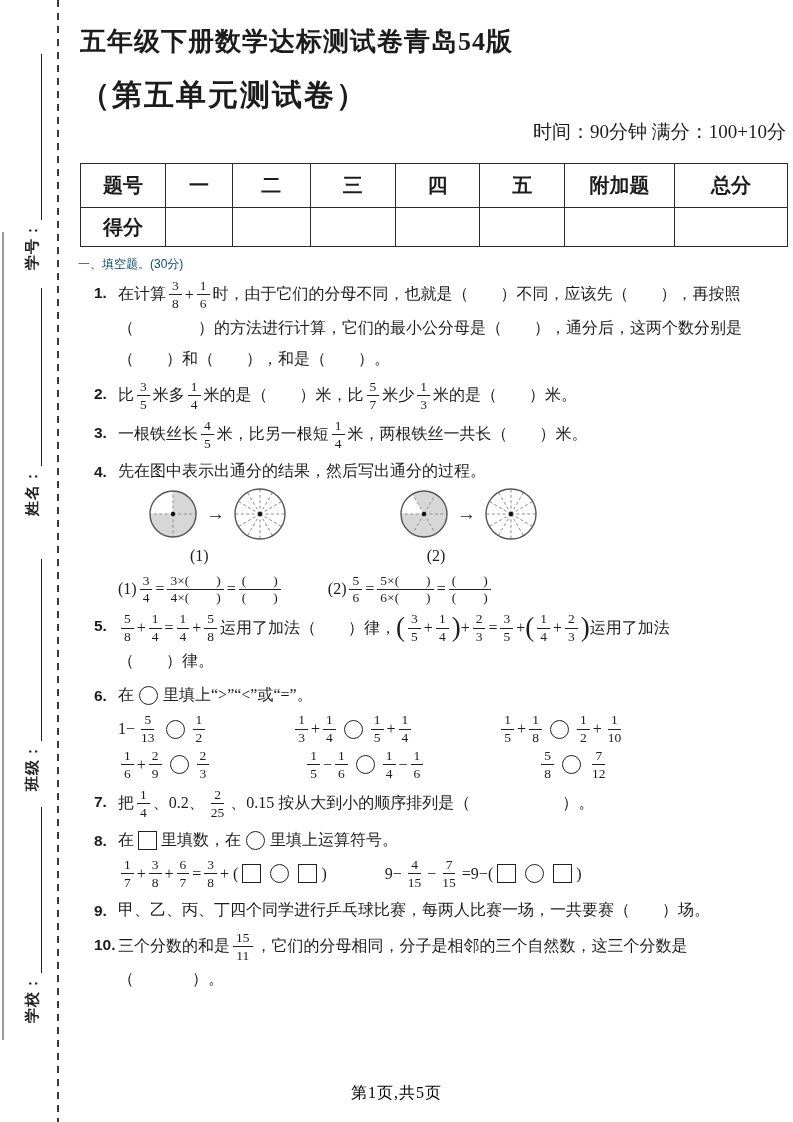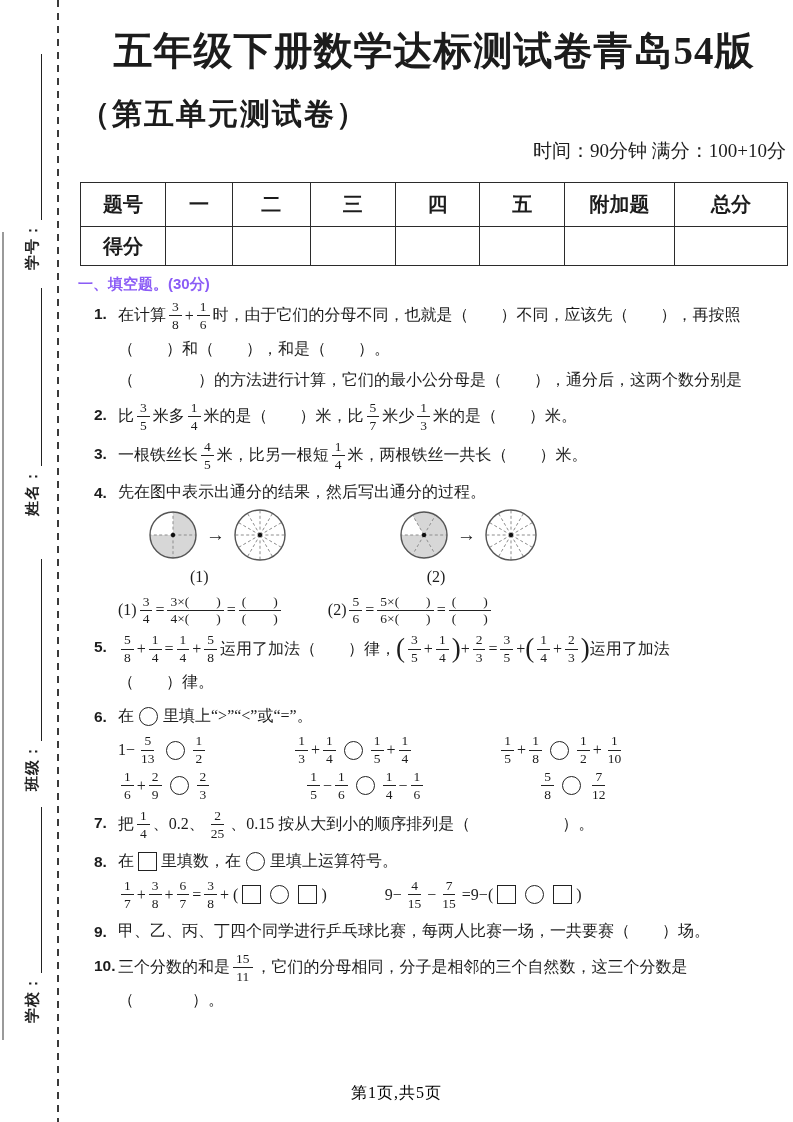--- a/index.html
+++ b/index.html
@@ -7,29 +7,29 @@
         font-family:"Liberation Serif","DejaVu Serif",serif;color:#1c1c1c;}
   .edge-line{position:absolute;left:2px;top:232px;width:2px;height:808px;background:#9a9a9a;}
   .fold-line{position:absolute;left:57px;top:0;width:2.2px;height:1122px;
              background:repeating-linear-gradient(to bottom,#3a3a3a 0 7px,transparent 7px 13px);}
   .sb-item{position:absolute;display:flex;align-items:flex-end;height:24px;
            transform:rotate(-90deg);font-family:"Liberation Sans",sans-serif;
            font-weight:700;font-size:15px;color:#222;}
   .sb-item .lbl{flex:none;letter-spacing:1px;}
   .sb-item .sb-blank{flex:1;height:5px;border-bottom:1.6px solid #222;margin-left:2px;}
   .main{position:absolute;left:80px;top:0;width:708px;}
-  .title{margin:24px 0 0 0;text-align:center;font-size:39px;font-weight:700;letter-spacing:1px;}
+  .title{margin:24px 0 0 0;font-size:26px;font-weight:700;letter-spacing:1px;}
   .subtitle{margin:16px 0 0 0;font-size:30px;font-weight:600;letter-spacing:2px;}
   .meta{margin-top:3px;text-align:right;font-size:19px;padding-right:2px;}
   table.score{width:100%;border-collapse:collapse;margin-top:18px;table-layout:fixed;}
   table.score td{border:1.6px solid #2b2b2b;text-align:center;font-size:20px;font-weight:700;}
   table.score tr.hrow td{height:41px;}
   table.score tr.srow td{height:36px;}
   .section-heading{margin:9px 0 4px -2px;font-family:"Liberation Sans",sans-serif;
-                   font-weight:700;font-size:15px;color:#8b5cf6;}
+                   font-weight:400;font-size:12px;color:#0c4a6e;}
   #questions{font-size:16px;}
   .question{display:flex;margin:0 0 3px 14px;}
   .qnum{flex:none;min-width:24px;font-family:"Liberation Sans",sans-serif;
         font-weight:700;font-size:15.5px;padding-top:7px;}
   .qbody{flex:1;}
   .qline{display:flex;align-items:center;flex-wrap:nowrap;min-height:31px;white-space:pre;}
   .txt{white-space:pre;}
   .frac{display:inline-flex;flex-direction:column;align-items:center;margin:1px 3px;line-height:1.18;flex:none;}
   .frac .fn{font-size:13.5px;padding:0 3px 0.5px 3px;border-bottom:1.3px solid #222;}
   .frac .fd{font-size:13.5px;padding:0.5px 3px 0 3px;}
@@ -107,22 +107,22 @@
       </tr>
     </tbody>
       </table>
 
     <div class="section-heading">一、填空题。(30分)</div>
     <div id="questions">
         <div class="question">
           <span class="qnum">1.</span>
           <div class="qbody">
             <div class="qline"><span class="txt">在计算</span><span class="frac"><span class="fn">3</span><span class="fd">8</span></span><span class="txt">+</span><span class="frac"><span class="fn">1</span><span class="fd">6</span></span><span class="txt">时，由于它们的分母不同，也就是（　　）不同，应该先（　　），再按照</span></div>
+            <div class="qline"><span class="txt">（　　　　）的方法进行计算，它们的最小公分母是（　　），通分后，这两个数分别是</span></div>
             <div class="qline"><span class="txt">（　　）和（　　），和是（　　）。</span></div>
-            <div class="qline"><span class="txt">（　　　　）的方法进行计算，它们的最小公分母是（　　），通分后，这两个数分别是</span></div>
           </div>
         </div>
         <div class="question">
           <span class="qnum">2.</span>
           <div class="qbody">
             <div class="qline"><span class="txt">比</span><span class="frac"><span class="fn">3</span><span class="fd">5</span></span><span class="txt">米多</span><span class="frac"><span class="fn">1</span><span class="fd">4</span></span><span class="txt">米的是（　　）米，比</span><span class="frac"><span class="fn">5</span><span class="fd">7</span></span><span class="txt">米少</span><span class="frac"><span class="fn">1</span><span class="fd">3</span></span><span class="txt">米的是（　　）米。</span></div>
           </div>
         </div>
         <div class="question">
           <span class="qnum">3.</span>

